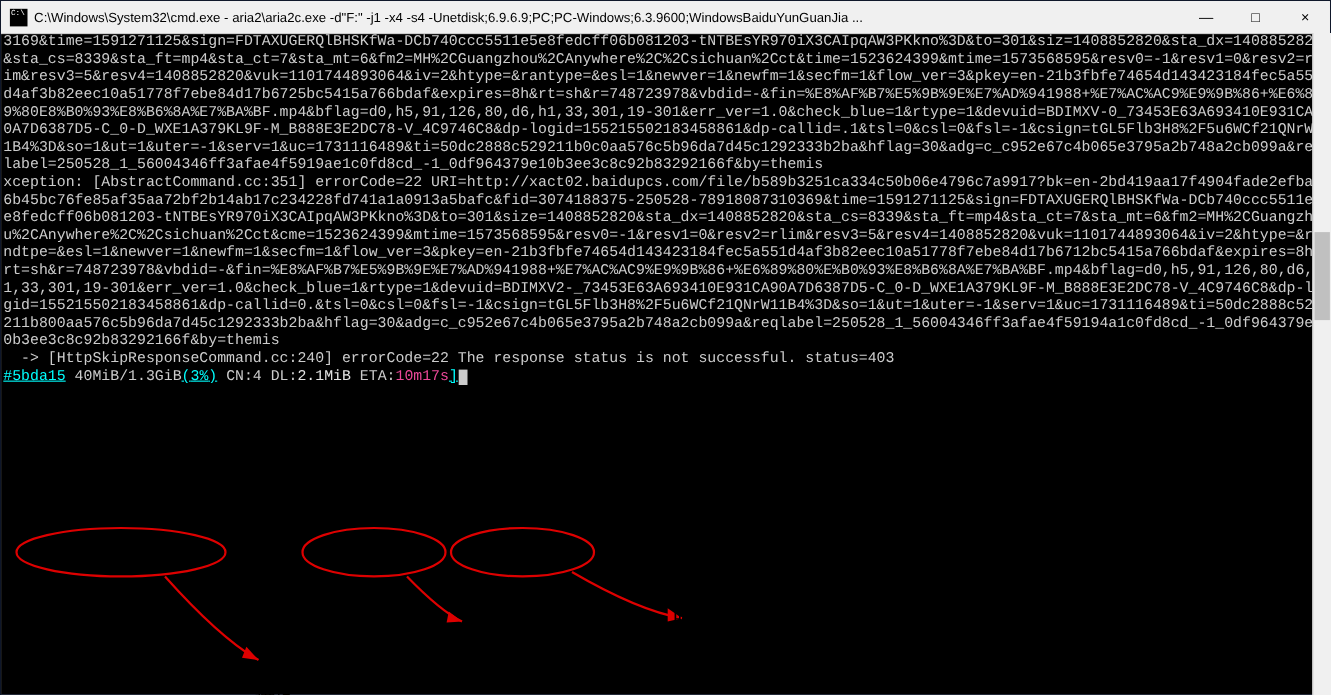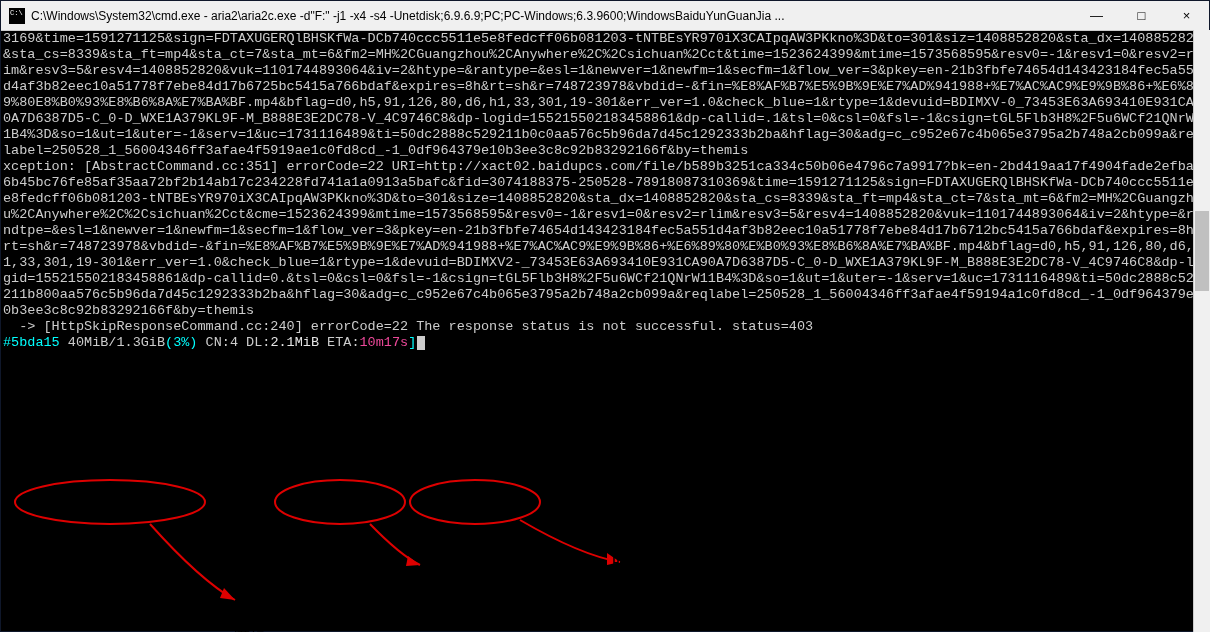--- a/index.html
+++ b/index.html
@@ -70,21 +70,21 @@
       color: #ccc;
       font-size: 13.5px;
       line-height: 16px;
       padding: 0 2px;
       white-space: pre-wrap;
       word-break: break-all;
       overflow: hidden;
       position: relative;
     }
     .console-text { display: block; }
-    .cyan { color: #0ff; }
+    .cyan { color: #0ff; text-decoration: underline; }
     .green { color: #e5e5e5; }
     .yellow { color: #ec4899; }
     .cursor {
       display: inline-block;
       width: 8px;
       height: 14px;
       background: #ccc;
       vertical-align: text-bottom;
       margin-left: 1px;
     }

